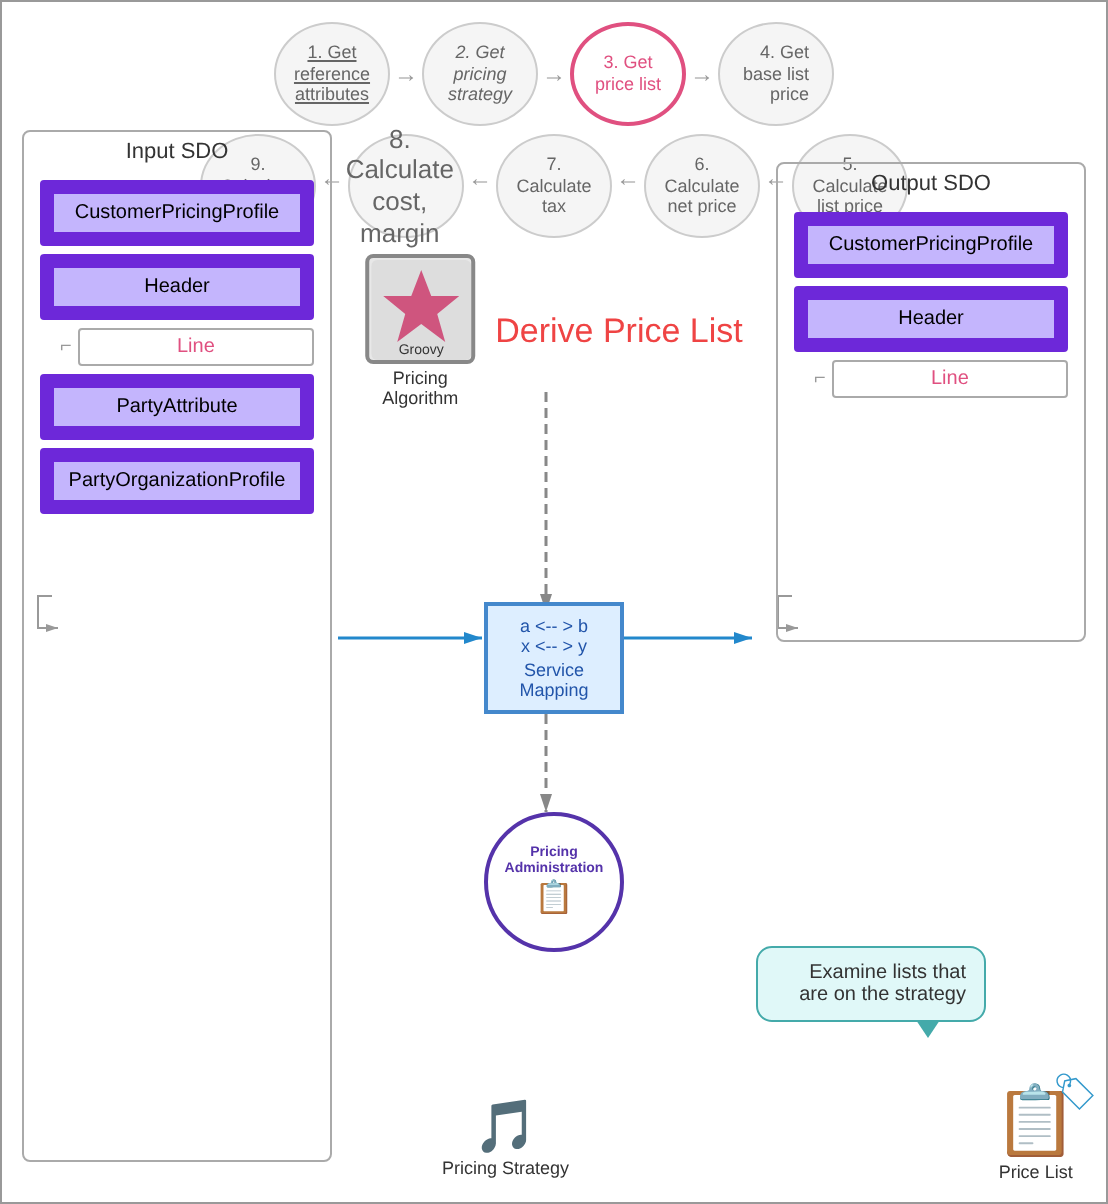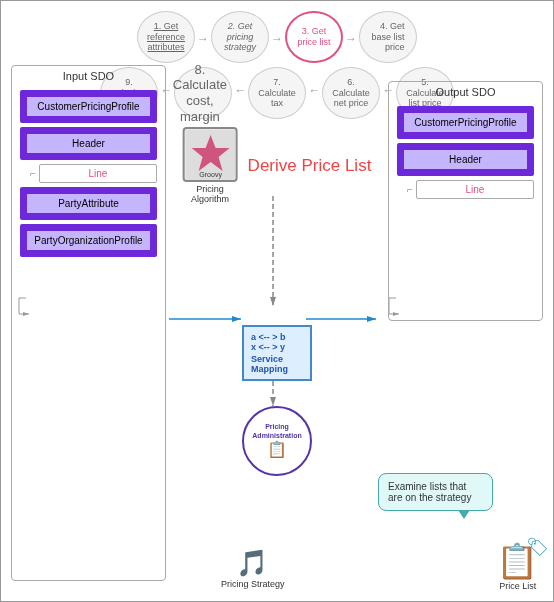--- a/index.html
+++ b/index.html
@@ -278,21 +278,21 @@
   <div class="output-sdo">
     <div class="sdo-title">Output SDO</div>
     <div class="sdo-item">CustomerPricingProfile</div>
     <div class="sdo-item">Header</div>
     <div style="display:flex; align-items:center; margin: 4px 8px 4px 18px;">
       <span style="color:#999; margin-right:3px; font-size:10px;">⌐</span>
       <div style="flex:1; border:1px solid #aaa; border-radius:2px; padding:3px 6px; text-align:center; font-size:10px; color:#e05080; background:#fff;">Line</div>
     </div>
   </div>
 
-  <div style="position:absolute; top:300px; left:50%; transform:translateX(-50%); border:2px solid #4488cc; background:#ddeeff; padding:5px 7px; text-align:left; font-size:9px; color:#2255aa; font-weight:bold; width:70px;margin-top:24px;">
+  <div style="position:absolute; top:300px; left:50%; transform:translateX(-50%); border:2px solid #4488cc; background:#ddeeff; padding:5px 7px; text-align:center; font-size:9px; color:#2255aa; font-weight:normal; width:70px;">
     <div>a &lt;-- &gt; b</div>
     <div>x &lt;-- &gt; y</div>
     <div style="margin-top:2px;">Service<br>Mapping</div>
   </div>
 
   <div style="position:absolute; top:405px; left:50%; transform:translateX(-50%);">
     <div class="pricing-admin-circle">
       <div style="font-size:7px; font-weight:bold; color:#5533aa; text-align:center; line-height:1.2;">Pricing<br>Administration</div>
 
       <div style="font-size:16px; color:#cc2244;">📋</div>
@@ -308,19 +308,19 @@
   <div style="position:absolute; bottom:10px; right:14px; display:flex; flex-direction:column; align-items:center;">
     <div style="position:relative;">
 
       <div style="font-size:34px; color:#445599;">📋</div>
 
       <div style="position:absolute; top:-5px; right:-10px; font-size:18px; color:#3399cc;">🏷</div>
     </div>
     <div style="font-size:9px; color:#333; text-align:center;">Price List</div>
   </div>
 
-  <div style="position:absolute; bottom:90px; right:60px; background:#e0f8f8; border:1.5px solid #44aaaa; border-radius:8px; padding:7px 9px; font-size:10px; color:#333; width:115px; text-align:left;margin-top:34px;">
+  <div style="position:absolute; bottom:90px; right:60px; background:#e0f8f8; border:1.5px solid #44aaaa; border-radius:8px; padding:7px 9px; font-size:10px; color:#333; width:115px; text-align:right;margin-top:34px;">
     <span>Examine lists that are on the strategy</span>
     
     <div style="position:absolute; bottom:-9px; right:22px; width:0; height:0; border-left:6px solid transparent; border-right:6px solid transparent; border-top:9px solid #44aaaa;"></div>
   </div>
 
 </div>
 
 </body></html>

